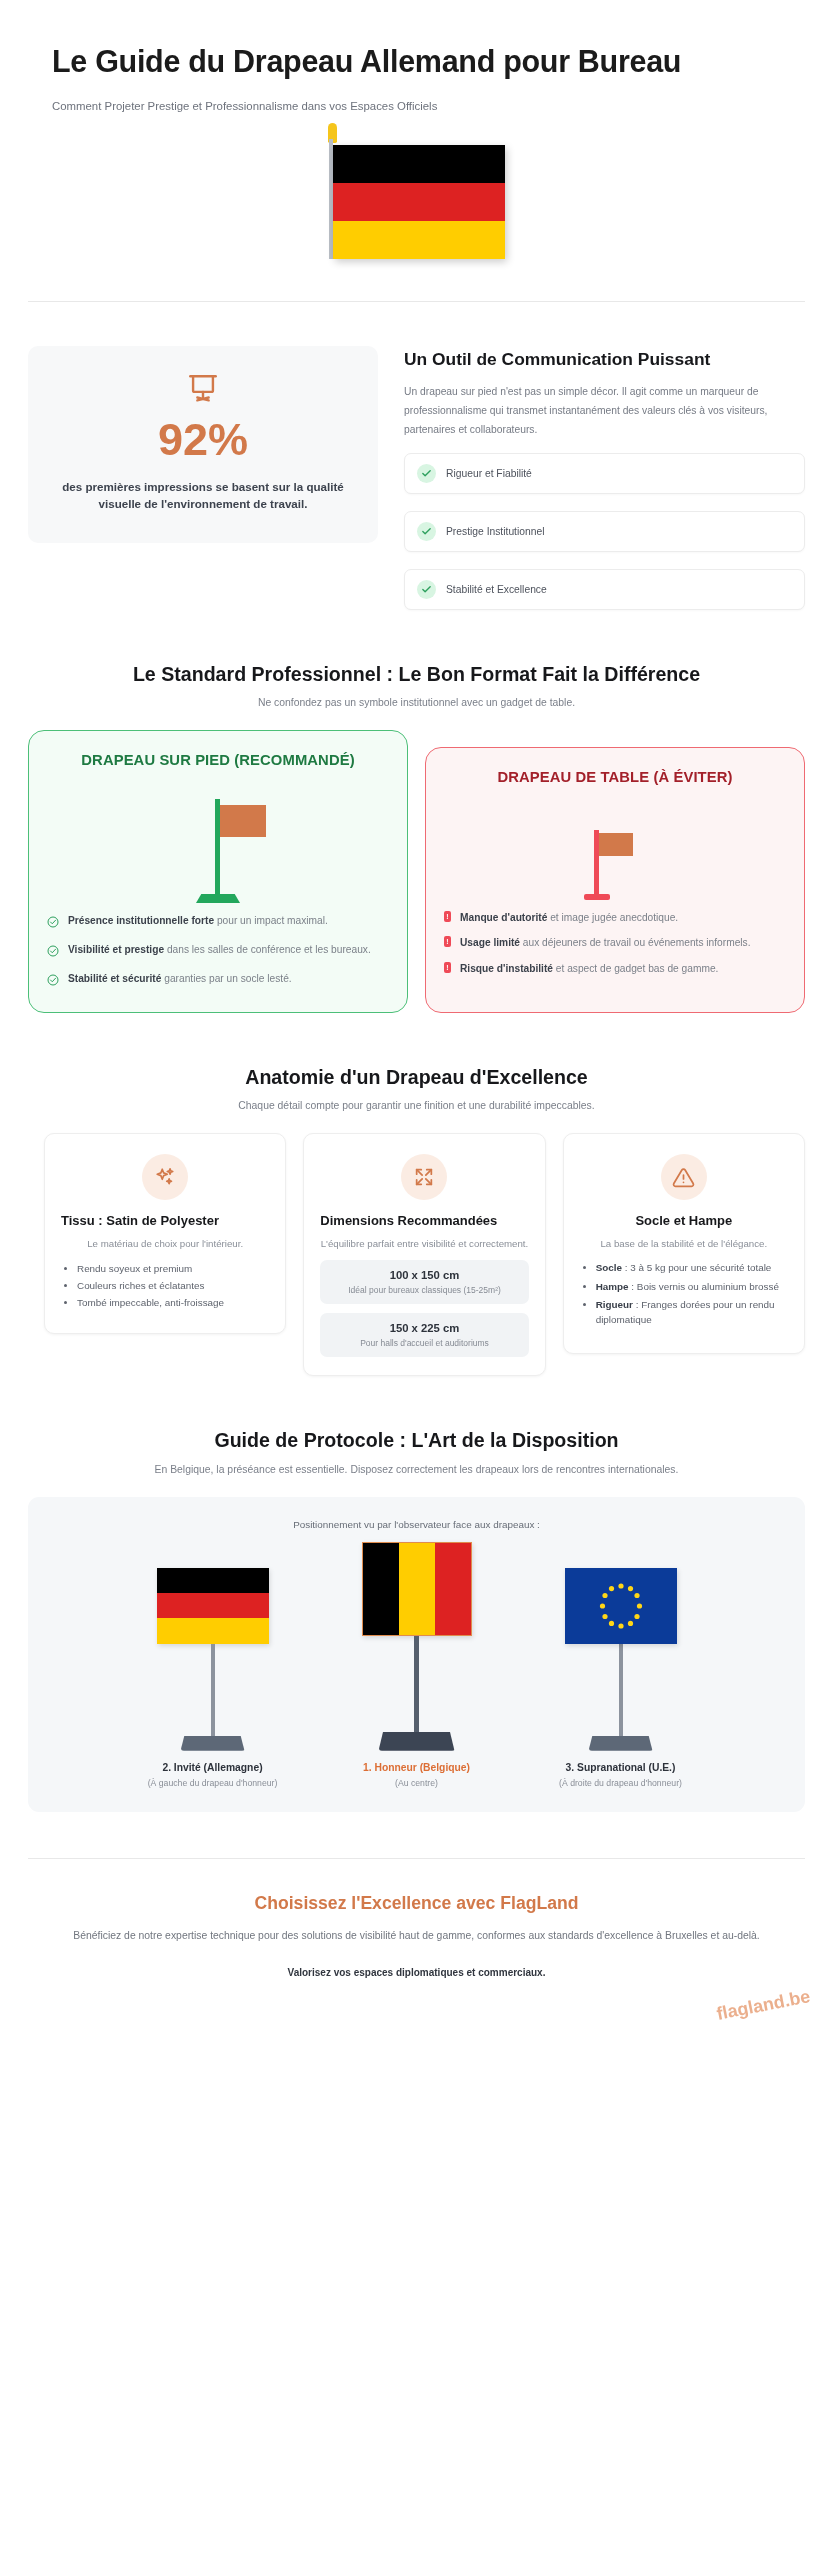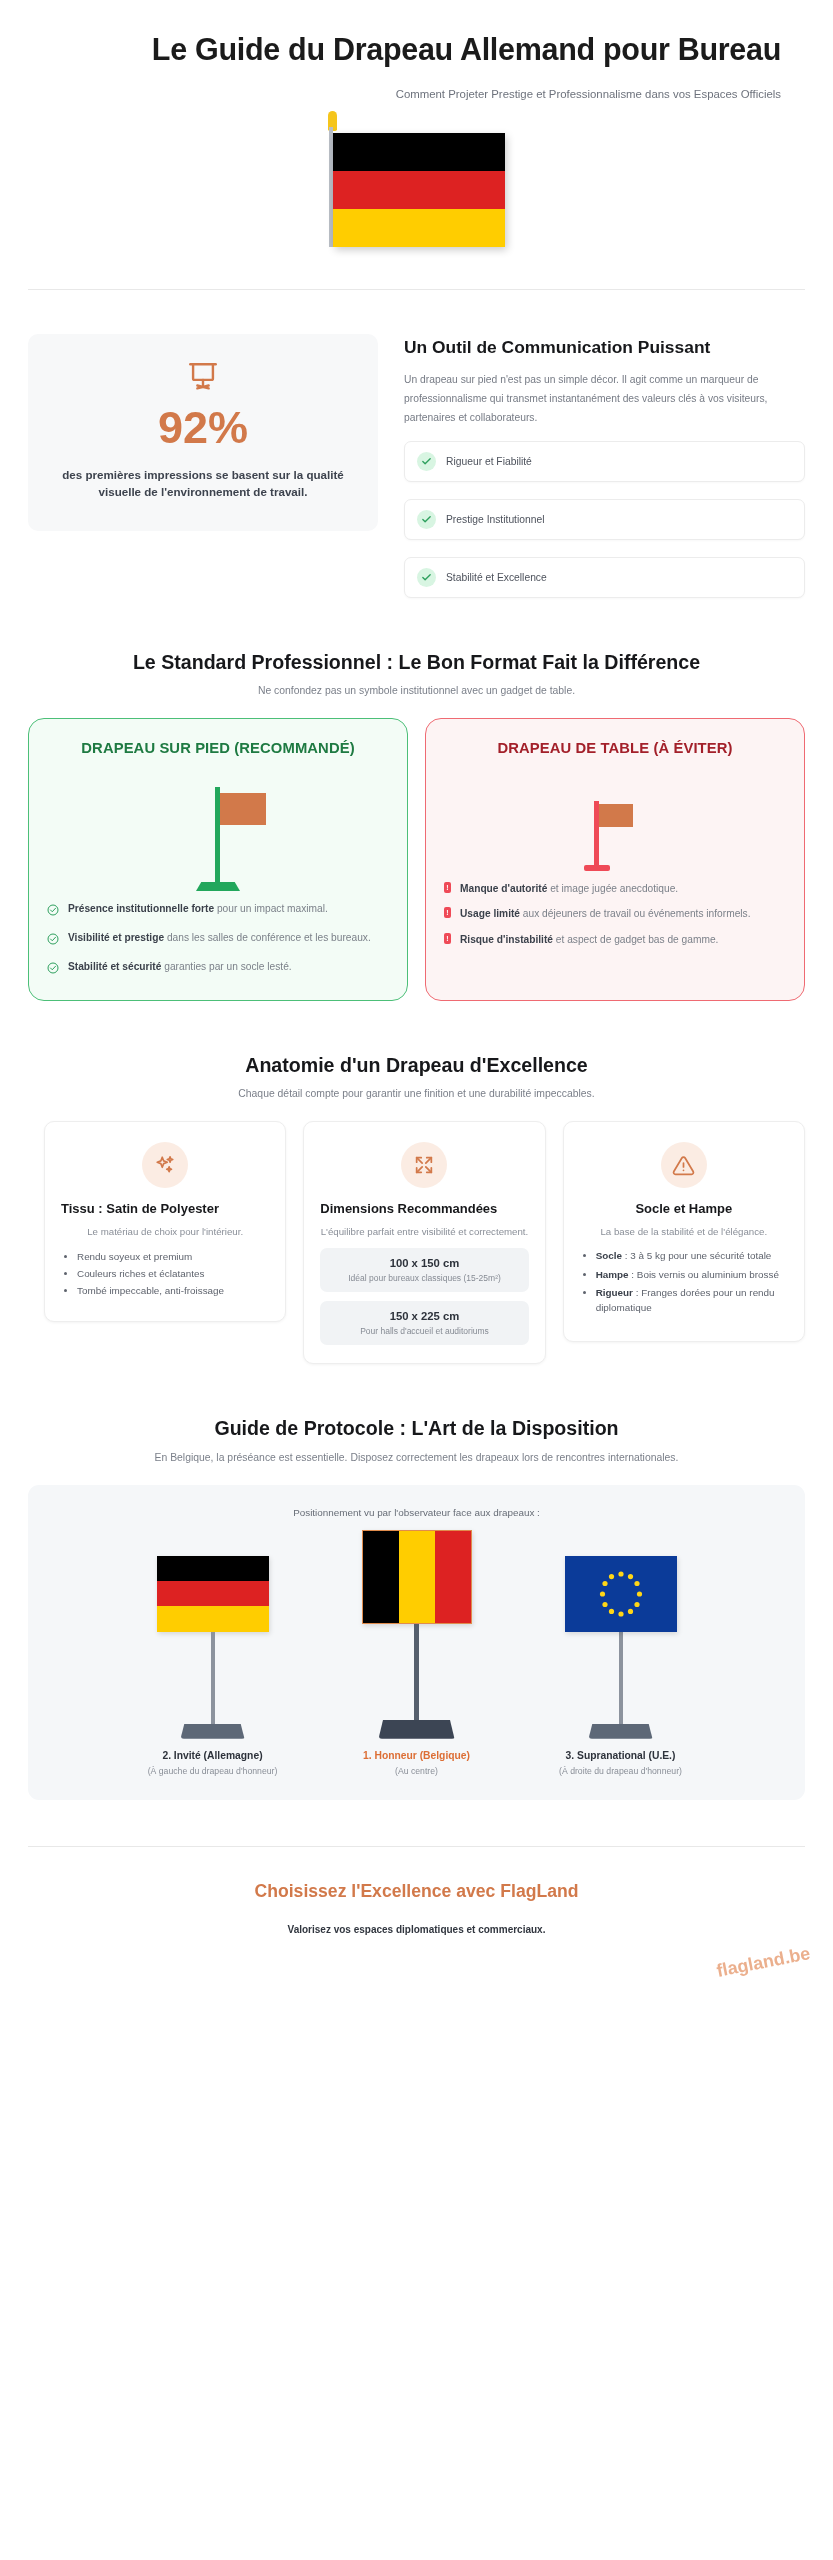--- a/index.html
+++ b/index.html
@@ -12,21 +12,21 @@
     width: 833px;
     min-height: 2560px;
     background: #ffffff;
     margin: 0 auto;
     padding: 0 0 0 0;
     position: relative;
     overflow: hidden;
   }
 
   
-  .hero { padding: 30px 52px 0 52px; text-align: right; }
+  .hero { padding: 42px 52px 0 52px; text-align: left; }
   .hero h1 {
     font-size: 30.5px;
     line-height: 1.28;
     font-weight: 700;
     color: #1b1b1b;
     letter-spacing: -0.3px;
   }
   .hero .sub {
     margin-top: 17px;
     font-size: 11.4px;
@@ -101,21 +101,21 @@
   .sec-head { text-align: center; padding: 52px 40px 0 40px; }
   .sec-head h2 {
     font-size: 19.6px; font-weight: 700; color: #17181b; line-height: 1.3;
   }
   .sec-head .sh-sub {
     margin-top: 10px; font-size: 10.4px; color: #7a7f89;
   }
   .cmp-row { display: flex; gap: 17px; padding: 22px 28px 0 28px; align-items: stretch; }
   .cmp-card { flex: 1; border-radius: 16px; padding: 20px 18px 22px 18px; }
   .cmp-good { background: #f3fcf6; border: 1.4px solid #4cbf78; }
-  .cmp-bad  { background: #fdf4f4; border: 1.4px solid #ef6a72; }
+  .cmp-bad  { background: #fdf4f4; border: 1.4px solid #ef6a72; margin-top: 17px; }
   .cmp-title {
     text-align: center; font-size: 14.8px; font-weight: 700; line-height: 1.32;
     letter-spacing: .1px;
   }
   .cmp-good .cmp-title { color: #1e7a42; }
   .cmp-bad  .cmp-title { color: #a3202a; }
   .cmp-vis { height: 118px; display: flex; align-items: flex-end; justify-content: center; margin-top: 14px; }
   .cmp-bad .cmp-vis { height: 98px; }
   .big-flag { position: relative; width: 96px; height: 104px; }
   .big-flag .bf-pole { position: absolute; left: 45px; top: 0; width: 5px; height: 96px; background: #22a75c; }
@@ -492,18 +492,19 @@
         </div>
 
       </div>
     </div>
   </section>
 
   <div class="foot-div"></div>
 
   <section class="footer">
     <h2>Choisissez l'Excellence avec FlagLand</h2>
+    <p class="f1">Bénéficiez de notre expertise technique pour des solutions de visibilité haut de gamme, conformes aux standards d'excellence à Bruxelles et au-delà.</p>
     <p class="f2">Valorisez vos espaces diplomatiques et commerciaux.</p>
     <div class="watermark">flagland.be</div>
   </section>
 
   <div class="bottom-pad"></div>
 </div>
 
 </body></html>

